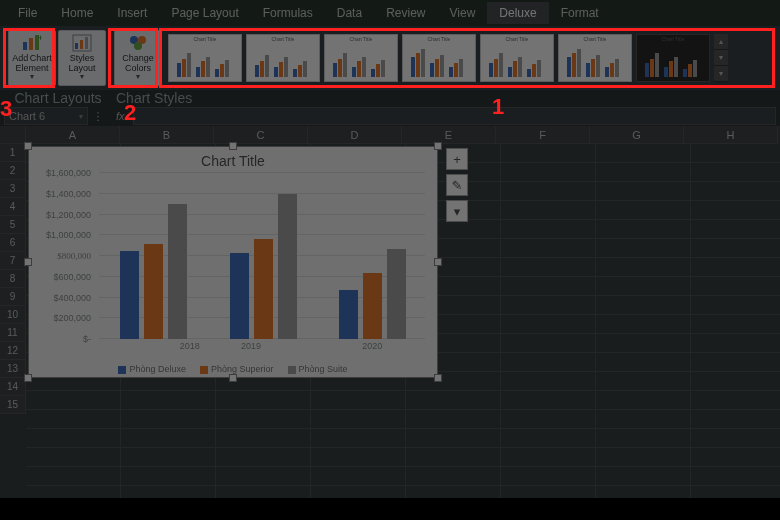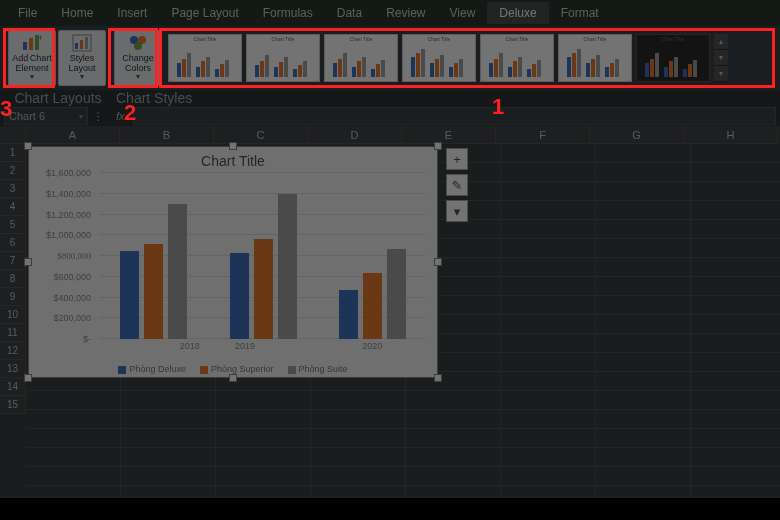--- a/index.html
+++ b/index.html
@@ -357,21 +357,21 @@
           <div class="bar" style="background: rgb(165, 165, 165); height: 145.25px;"></div>
         </div>
         <div class="bar-cluster" style="left: 239.833px;">
           <div class="bar" style="background: rgb(68, 114, 196); height: 48.7625px;"></div>
           <div class="bar" style="background: rgb(237, 125, 49); height: 66.4px;"></div>
           <div class="bar" style="background: rgb(165, 165, 165); height: 90.2625px;"></div>
         </div>
       </div>
     <div class="xlabels" id="xlabels">
         <div class="xl" style="left: 54.6667px; margin-left: 36px;">2018</div>
-        <div class="xl" style="left: 146px;">2019</div>
+        <div class="xl" style="left: 152px;">2019</div>
         <div class="xl" style="left: 273.333px;">2020</div>
       </div>
     <div class="legend" id="legend">
         <span><i style="background:#4472c4"></i>Phòng Deluxe</span>
         <span><i style="background:#ed7d31"></i>Phòng Superior</span>
         <span><i style="background:#a5a5a5"></i>Phòng Suite</span>
       </div>
   </div>
 
   <div class="flyout">

